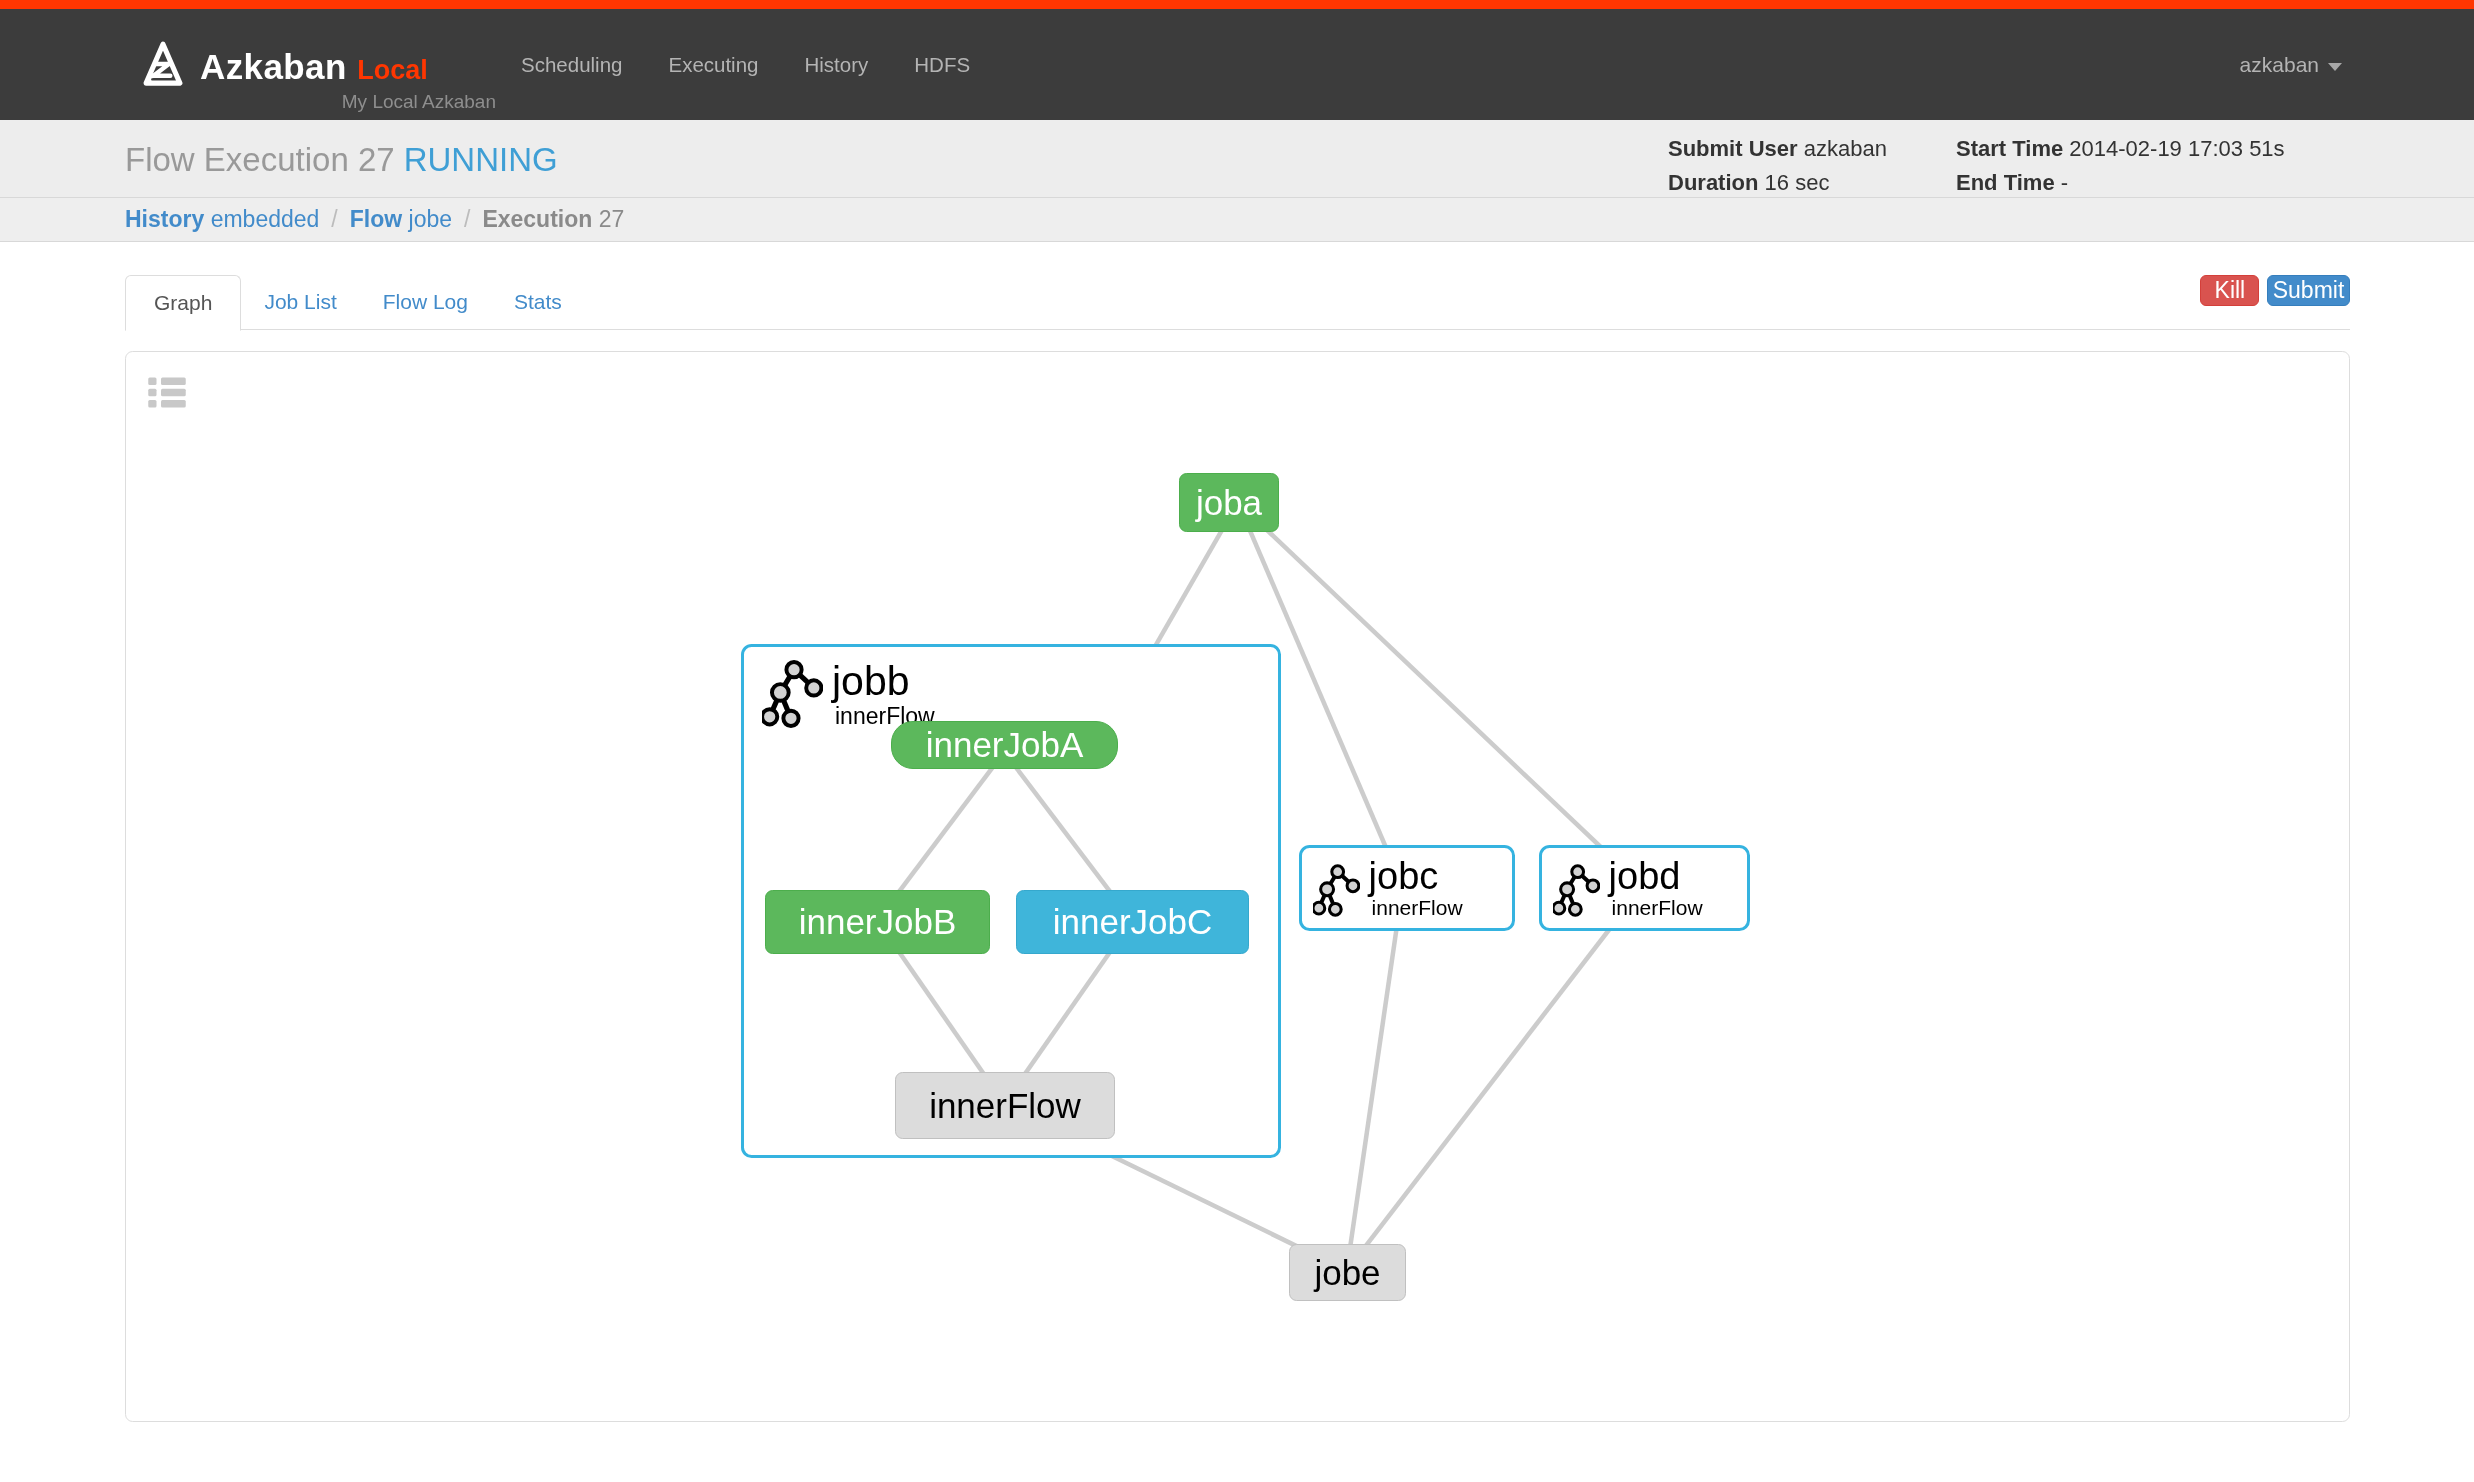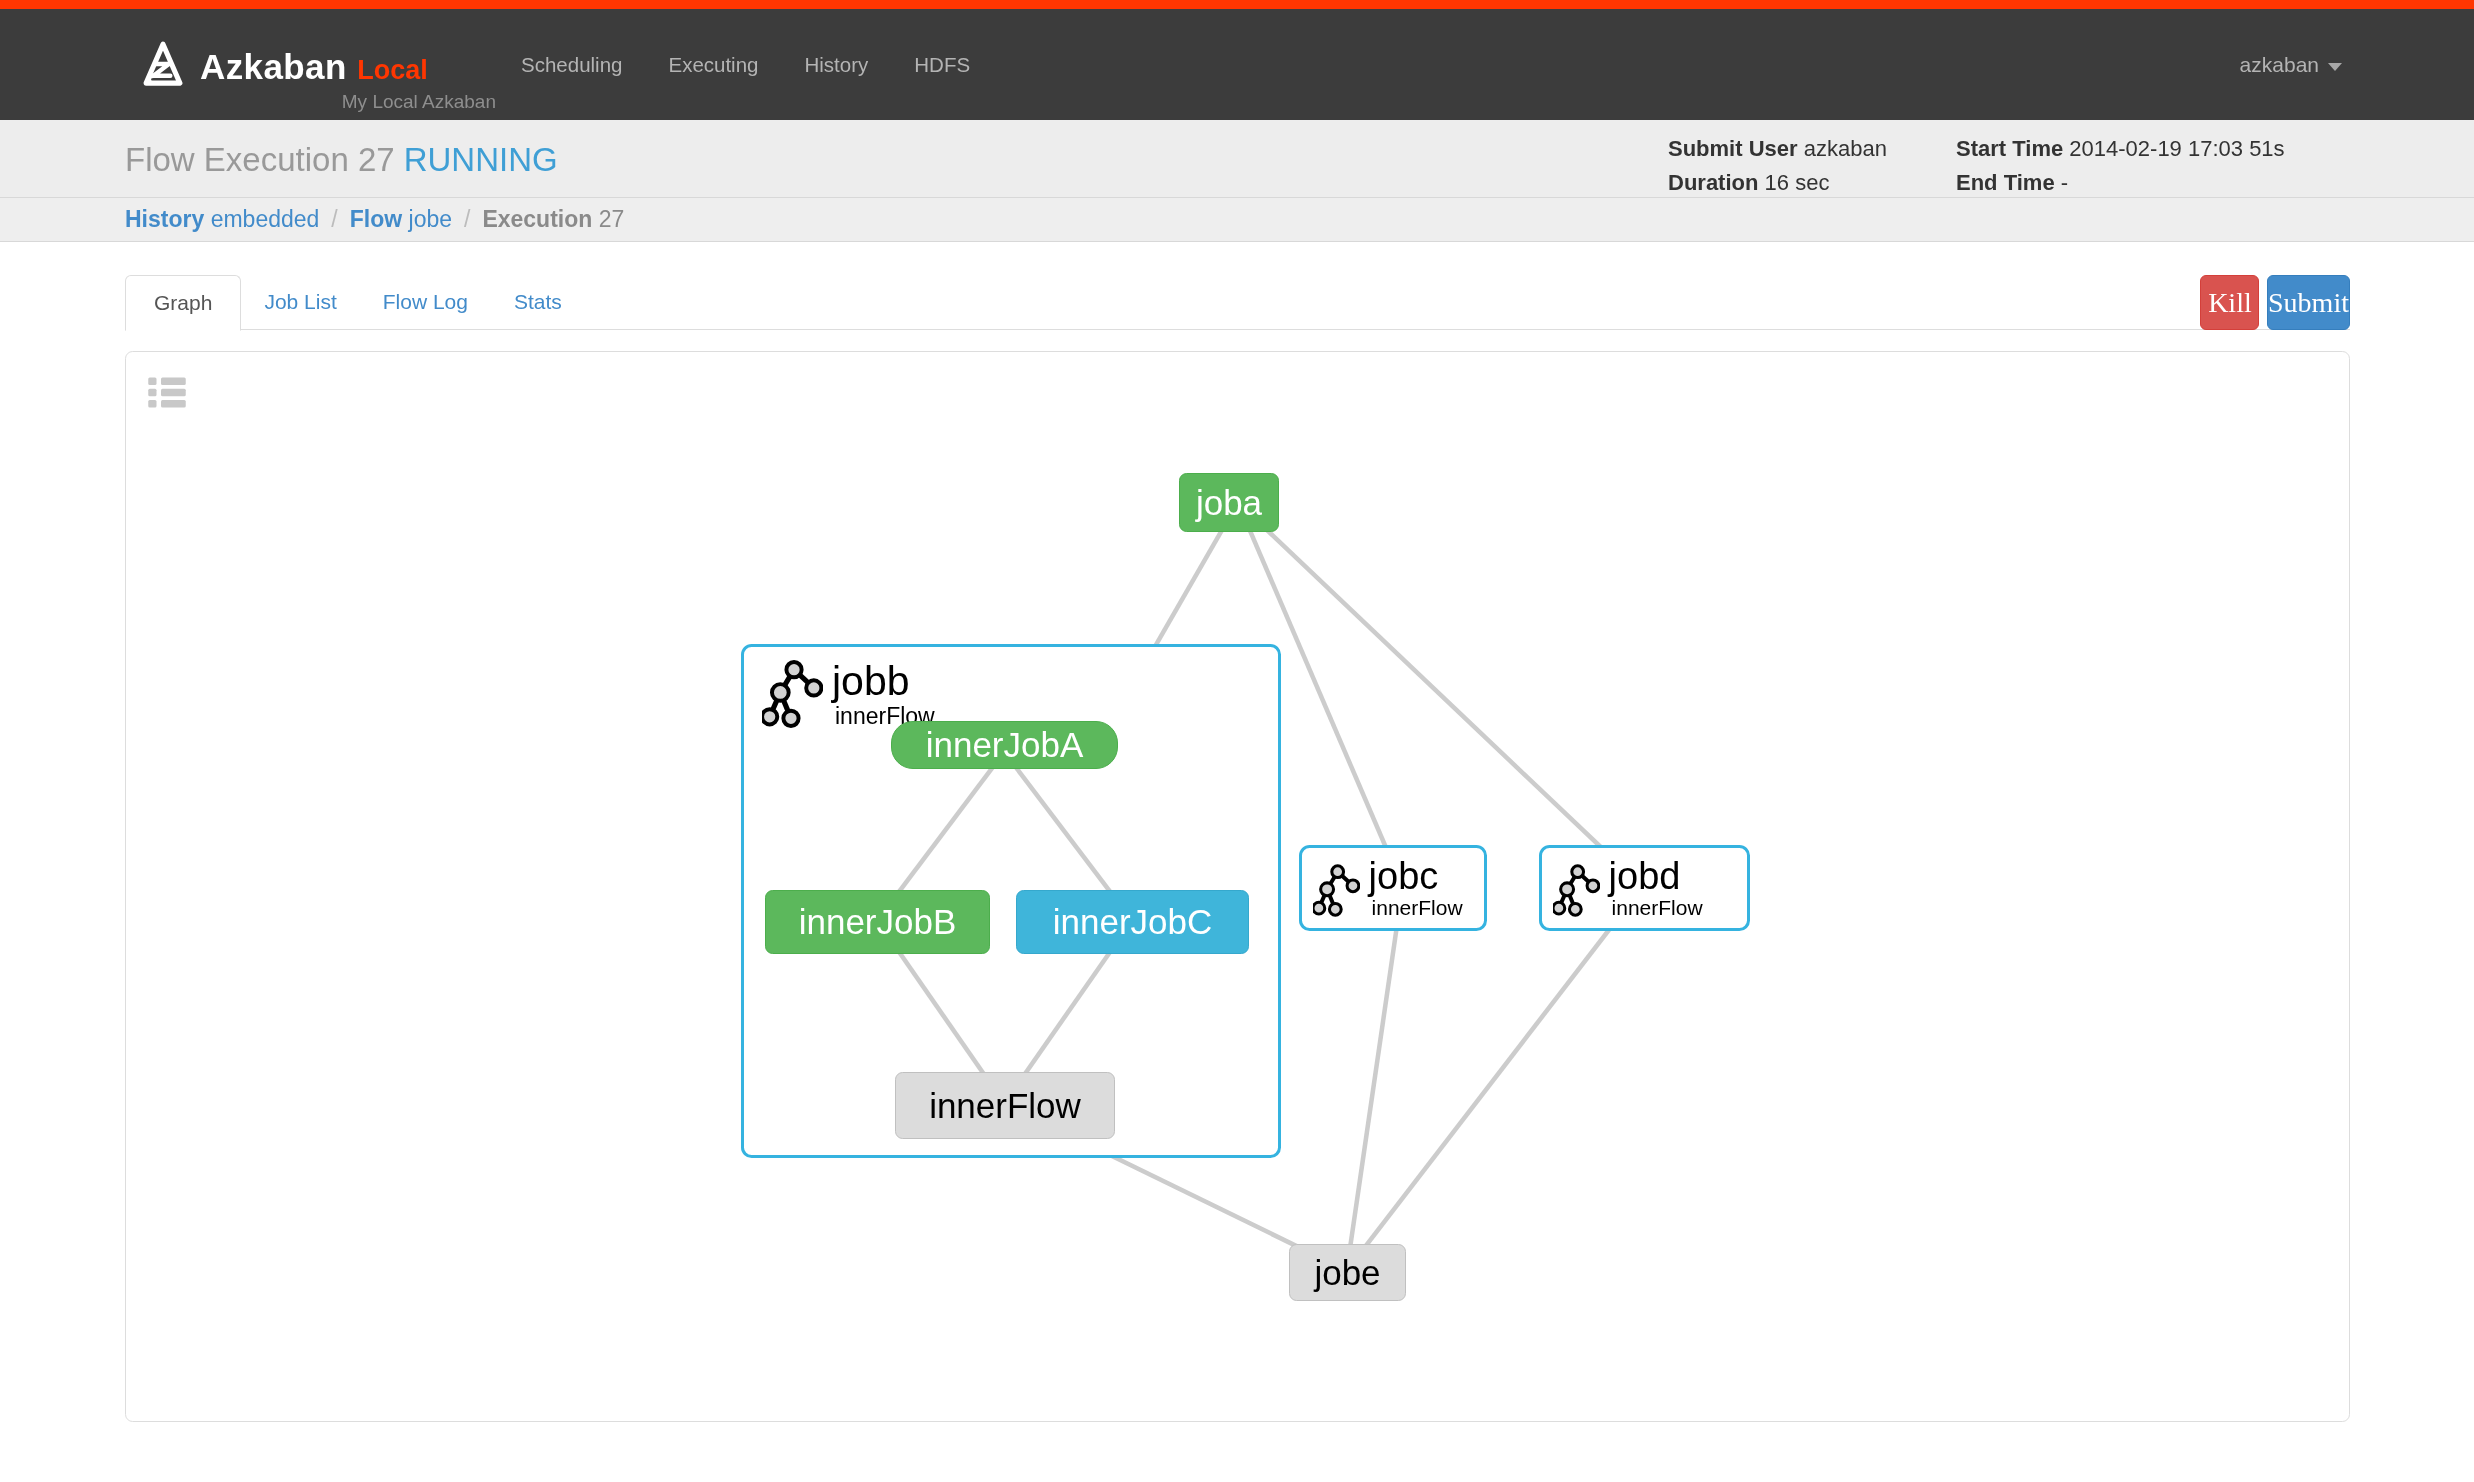--- a/index.html
+++ b/index.html
@@ -50,22 +50,22 @@
   .crumb-sep { color:#bcbcbc; margin:0 12px; }
 
   
   .tabbar { position:absolute; left:125px; top:275px; width:2225px; height:55px;
     border-bottom:1.5px solid #ddd; display:flex; align-items:stretch; }
   .tab { display:flex; align-items:center; padding:0 23px; font-size:21px;
     color:#428bca; cursor:pointer; }
   .tab.active { background:#fff; color:#555; border:1.5px solid #ddd; border-bottom:1.5px solid #fff;
     margin-bottom:-1.5px; border-radius:6px 6px 0 0; padding:0 28px; cursor:default; }
   .tab-actions { position:absolute; right:0; top:0; display:flex; gap:7.6px; }
-  .btn { height:55px; border-radius:6px; font-size:28px; color:#fff; border:0.8px solid;
-    font-family:Liberation Serif, serif; cursor:pointer; }
+  .btn { height:31px; border-radius:6px; font-size:23px; color:#fff; border:0.8px solid;
+    font-family:Liberation Sans, sans-serif; cursor:pointer; }
   .btn-kill { width:59px; background:#d9534f; border-color:#d43f3a; }
   .btn-pause { width:83px; background:#428bca; border-color:#357ebd; }
 
   
   .graph-panel { position:absolute; left:125px; top:351px; width:2225px; height:1071px;
     background:#fff; border:1.5px solid #ddd; border-radius:7.6px; }
   .list-icon { position:absolute; left:22px; top:23.5px; width:38px; height:33px; z-index:5; cursor:pointer; }
 
   .edges { position:absolute; left:0; top:0; width:100%; height:100%; pointer-events:none; }
   .edges-outer { z-index:1; }
@@ -195,21 +195,21 @@
               <circle cx="19" cy="39" r="5"></circle>
           </g>
         </svg>
         <div>
           <div class="flow-label">jobb</div>
           <div class="flow-sublabel">innerFlow</div>
         </div>
       </div>
     </div>
 
-    <div class="flow-box small" style="left:1173px;top:493px;width:188px;height:86px;">
+    <div class="flow-box small" style="left:1173px;top:493px;width:216px;height:86px;">
       <div class="flow-box-header">
         <svg class="tree-icon-sm" viewBox="0 0 40 46">
           <g stroke="#000" stroke-width="3.4" fill="none">
             <line x1="21" y1="7" x2="34" y2="19"></line>
               <line x1="21" y1="7" x2="12" y2="22"></line>
             <line x1="12" y1="22" x2="5" y2="38"></line>
               <line x1="12" y1="22" x2="19" y2="39"></line>
           </g>
           <g fill="#d2d2d2" stroke="#000" stroke-width="2.6">
             <circle cx="21" cy="7" r="5"></circle>

